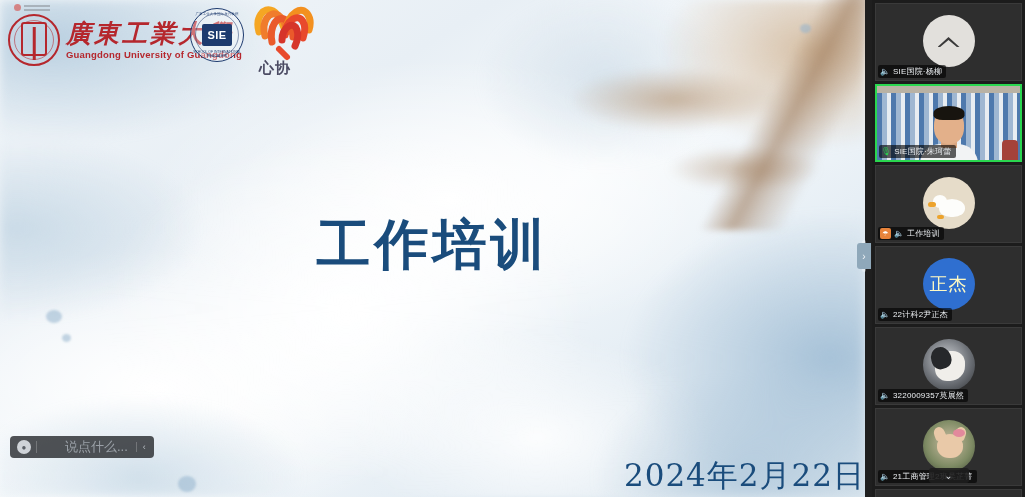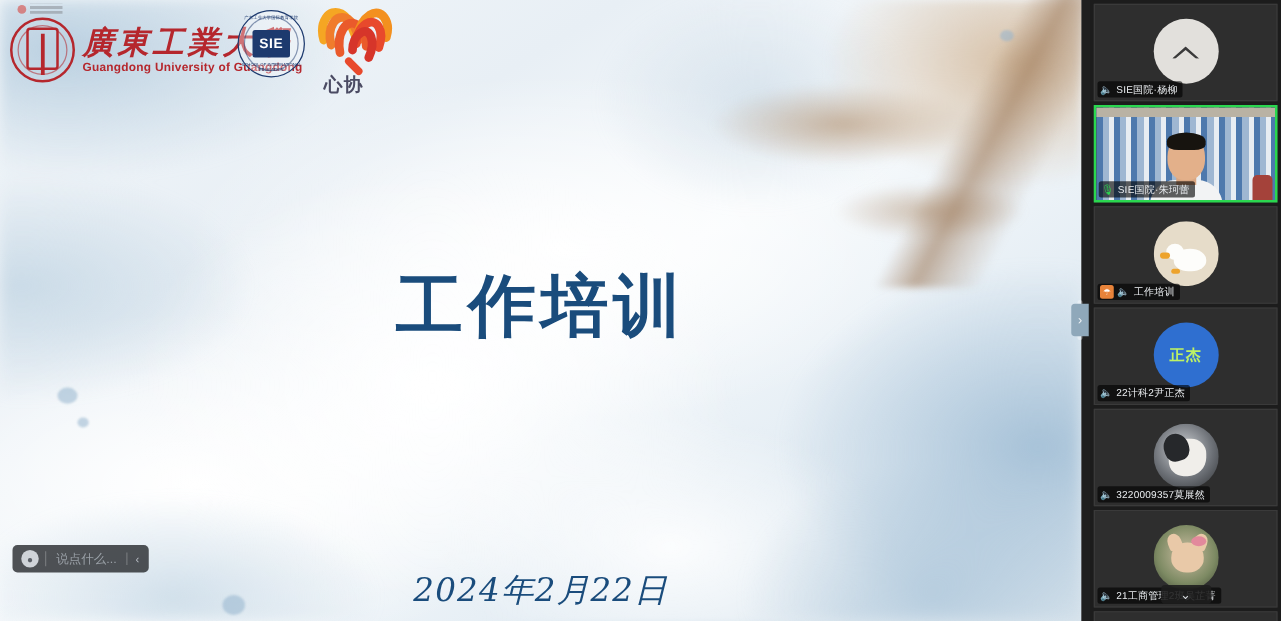--- a/index.html
+++ b/index.html
@@ -118,39 +118,40 @@
     font-family:"DejaVu Serif", serif; font-weight:700; font-style:italic;
     font-size:60px; color:#17406e; letter-spacing:10px;
     text-shadow:1px 1px 0 rgba(23,64,110,.35);
   }
   .slide-sub{
     position:absolute; left:0; right:0; top:213px; text-align:center;
     font-family:"DejaVu Serif", serif; font-weight:700;
     font-size:54px; color:#1a4c7c; letter-spacing:4px; line-height:1.18;
   }
   .slide-date{
-    position:absolute; left:0; right:0; top:455px; text-align:center;
-    font-family:"DejaVu Serif", serif; font-size:26px; color:#1a4c7c; letter-spacing:1px;font-style:italic;
+    position:absolute; left:0; right:0; top:455px; text-align:right;
+    font-family:"DejaVu Serif", serif; font-size:31px; color:#1a4c7c; letter-spacing:1px;
   }
 
   
   .chatbar{
     position:absolute; left:10px; top:436px; height:22px;
     display:flex; align-items:center;
     background:rgba(38,40,44,.80); border-radius:4px; padding:0 2px;
   }
   .chatbar .av{
     width:14px; height:14px; border-radius:50%; background:#cfd3d8; margin:0 5px;
     display:flex; align-items:center; justify-content:center;
     font-size:8px; color:#5a5f66;
   }
   .chatbar .divider{ width:1px; height:12px; background:rgba(255,255,255,.22); }
   .chatbar .ph{
-    font-size:10px; color:#9aa0a7; padding:0 8px; white-space:nowrap;
+    font-size:13px; color:#9aa0a7; padding:0 8px; white-space:nowrap;
     filter:blur(.6px);
+    margin-left:20px;
   }
   .chatbar .collapse{
     width:16px; text-align:center; color:#b9bec4; font-size:9px;
     border-left:1px solid rgba(255,255,255,.22);
   }
 
   
   .handle{
     position:absolute; left:857px; top:243px; width:14px; height:26px;
     background:#8fa8ba; border-radius:3px 0 0 3px;
@@ -173,21 +174,21 @@
   }
   .tile.active{ border:2px solid #2ad74f; }
   .tile .bg{ position:absolute; inset:0; }
   .avatar{
     position:absolute; left:50%; top:50%; transform:translate(-50%,-52%);
     width:52px; height:52px; border-radius:50%; overflow:hidden;
     display:flex; align-items:center; justify-content:center;
   }
   .avatar.letter{ background:#2f6fd0; }
   .avatar.letter span{
-    color:#bef264; font-size:12px; font-weight:700; font-family:"DejaVu Serif", serif;
+    color:#fef9c3; font-size:18px; font-weight:400; font-family:"DejaVu Serif", serif;
     letter-spacing:1px;
   }
   .avatar.blank{ background:#e2e0dc; }
   .avatar.blank .chev{
     width:22px; height:12px; background:#3a3a3a;
     clip-path:polygon(0% 100%, 50% 18%, 100% 100%, 88% 100%, 50% 42%, 12% 100%);
   }
   .namebar{
     position:absolute; left:2px; bottom:2px; height:13px;
     display:flex; align-items:center; gap:3px;

